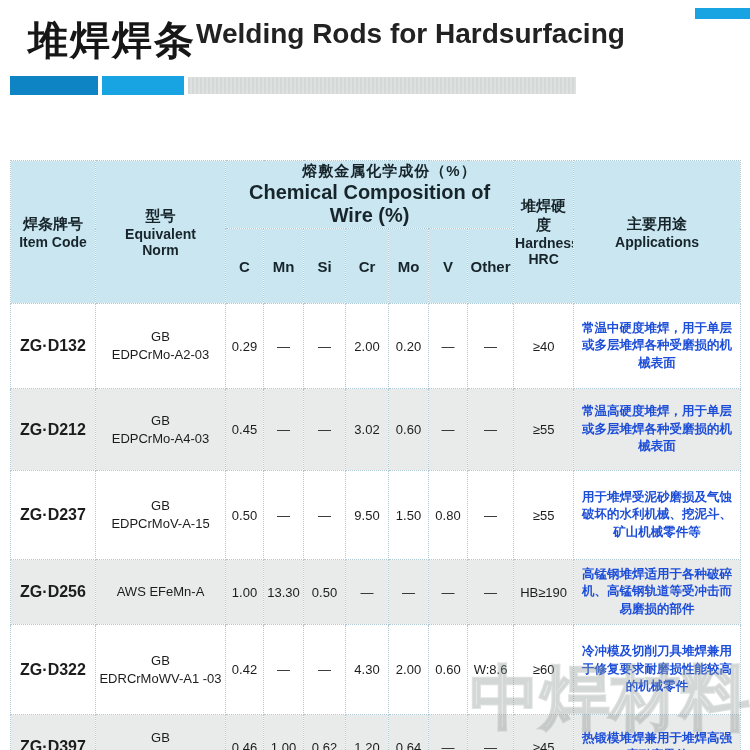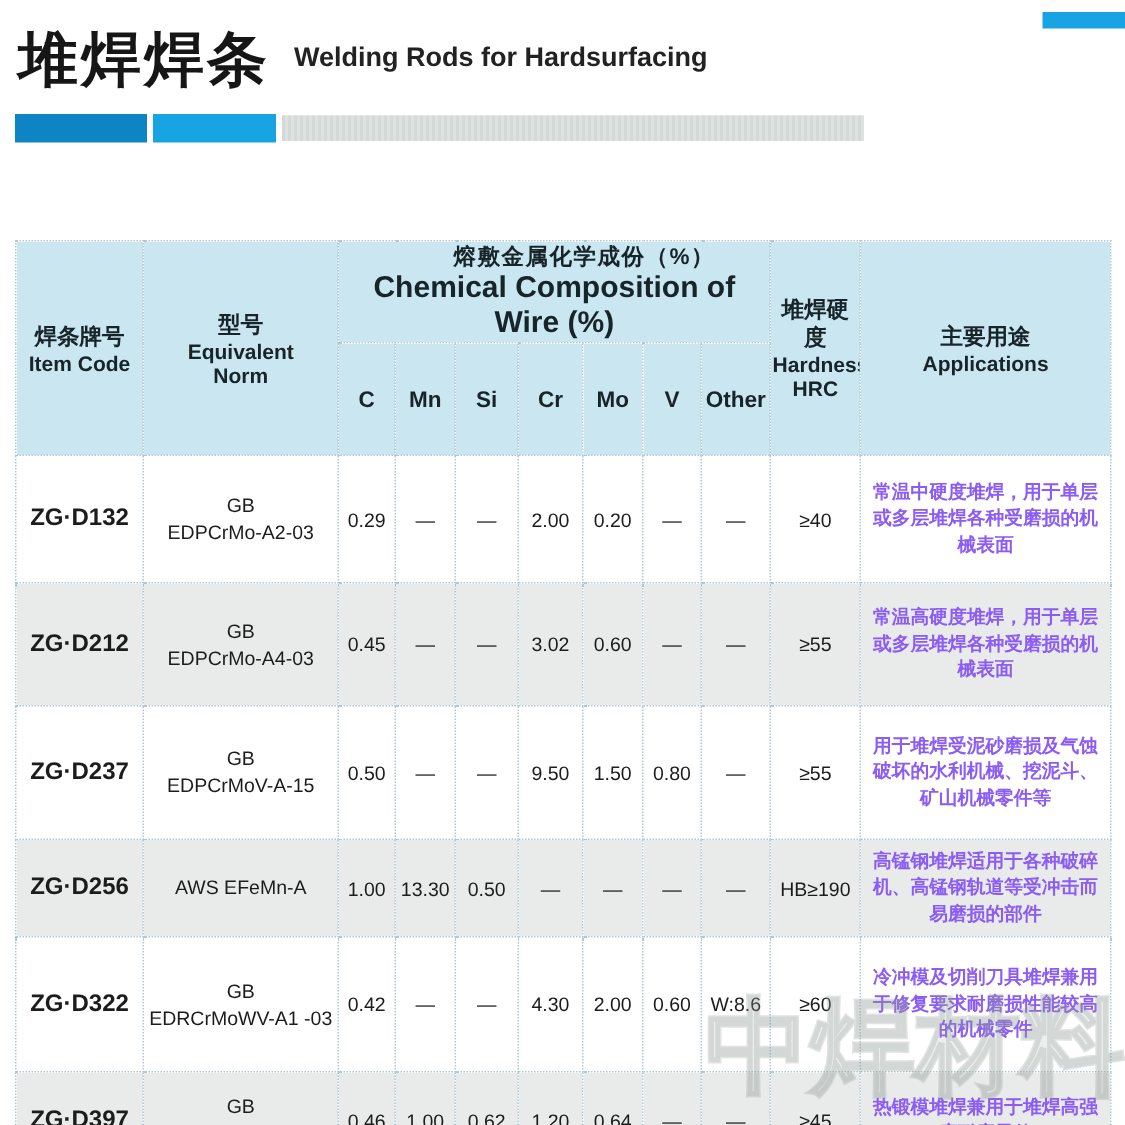--- a/index.html
+++ b/index.html
@@ -3,23 +3,23 @@
 <meta charset="utf-8">
 <style>
   html,body{margin:0;padding:0;}
   body{
     width:750px;height:750px;position:relative;overflow:hidden;
     background:#ffffff;
     font-family:"Liberation Sans","DejaVu Sans",sans-serif;
     color:#1c1c1c;
   }
   
-  .page-header{position:absolute;top:20px;left:12px;display:flex;align-items:center;gap:16px;}
+  .page-header{position:absolute;top:20px;left:28px;display:flex;align-items:flex-start;}
   .title-zh{font-size:40px;font-weight:bold;letter-spacing:2px;color:#161616;line-height:1;}
-  .title-en{font-size:18px;font-weight:bold;color:#222;line-height:1;padding-bottom:4px;letter-spacing:0px;}
+  .title-en{font-size:28px;font-weight:bold;color:#222;line-height:1;padding-bottom:4px;letter-spacing:0px;}
   .corner-mark{position:absolute;top:8px;right:0;width:55px;height:11px;background:#18a3e3;}
   .bars{position:absolute;top:76px;left:10px;width:730px;height:19px;}
   .bar1{position:absolute;left:0;top:0;width:88px;height:19px;background:#0e84c4;}
   .bar2{position:absolute;left:92px;top:0;width:82px;height:19px;background:#18a3e3;}
   .bar3{position:absolute;left:178px;top:1px;width:388px;height:17px;background:#d8dddb;
         background-image:repeating-linear-gradient(90deg,#d4d9d7 0,#d4d9d7 2px,#dde2e0 2px,#dde2e0 4px);}
   
   table.main{
     position:absolute;left:10px;top:160px;width:730px;
     border-collapse:collapse;table-layout:fixed;
@@ -35,21 +35,21 @@
   .h-comp-zh{font-size:15px;letter-spacing:1px;margin-left:40px;}
   .h-comp-en{font-size:20px;}
   .h-el{font-size:15px;font-weight:bold;}
   tbody td{border:1px dotted #c3cacc;font-size:13px;}
   tbody tr.alt td{background:#e9eaea;}
   tbody tr.norm td{background:#ffffff;}
   td.itemcode{font-weight:bold;font-size:16px;}
   td.normcell{font-size:13px;line-height:1.35;}
   td.appcell{
     text-align:left;font-size:12.5px;font-weight:bold;line-height:1.4;
-    padding:2px 5px;color:#8b5cf6;letter-spacing:0px;
+    padding:2px 5px;color:#1d4ed8;letter-spacing:0px;
   }
   .rowh1 td{height:80px;} .rowh2 td{height:77px;} .rowh3 td{height:84px;}
   .rowh4 td{height:60px;} .rowh5 td{height:85px;} .rowh6 td{height:60px;}
   tr.sub th{height:72px;}
   tr.top th{height:64px;}
   
   .watermark{
     position:absolute;right:0;bottom:4px;
     font-size:70px;font-weight:bold;letter-spacing:0px;
     color:rgba(145,155,150,0.16);

